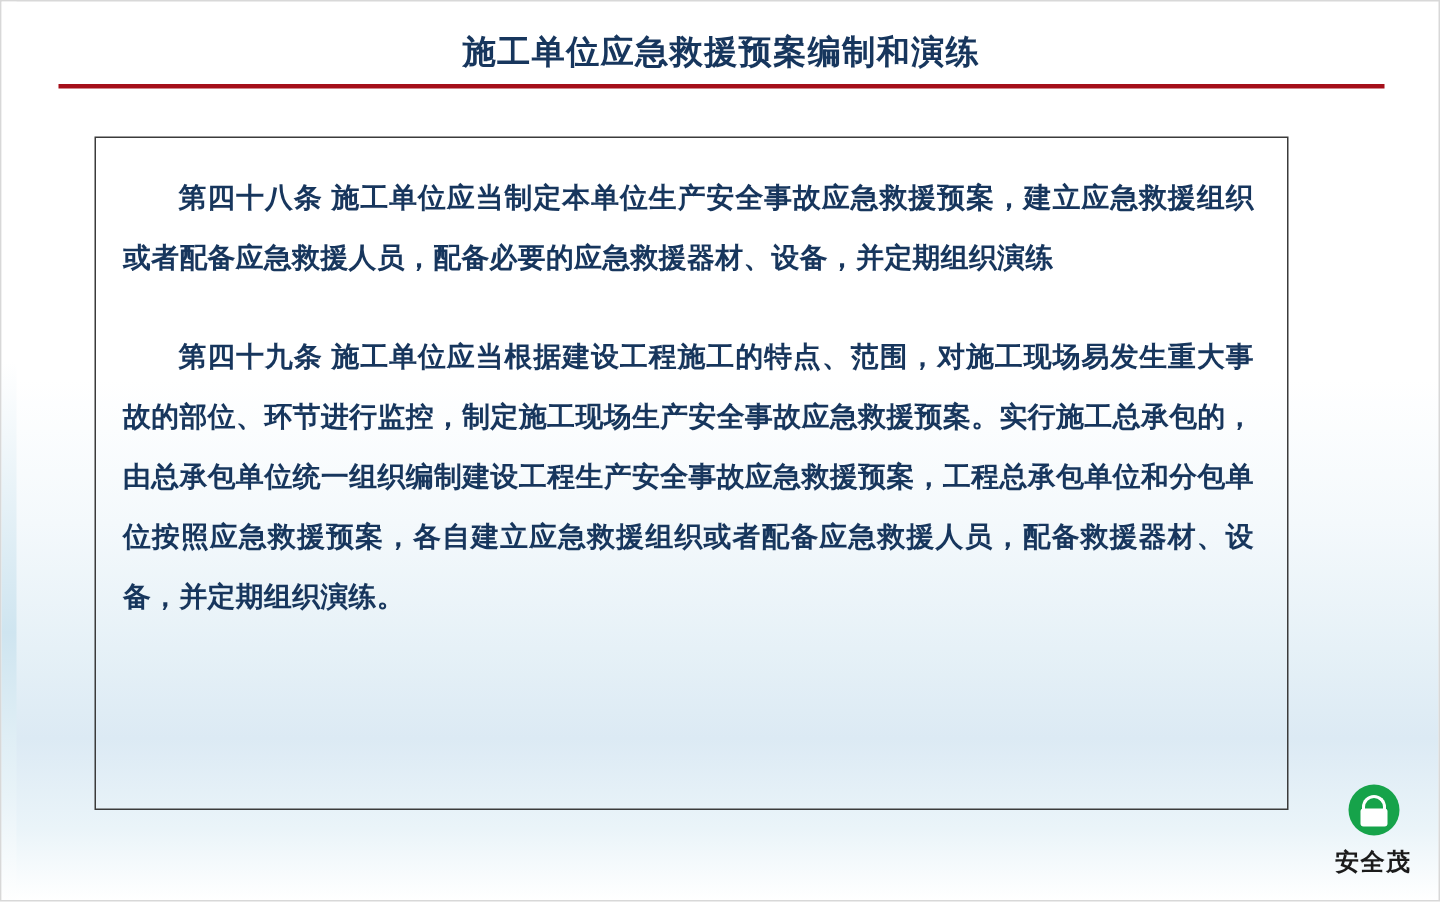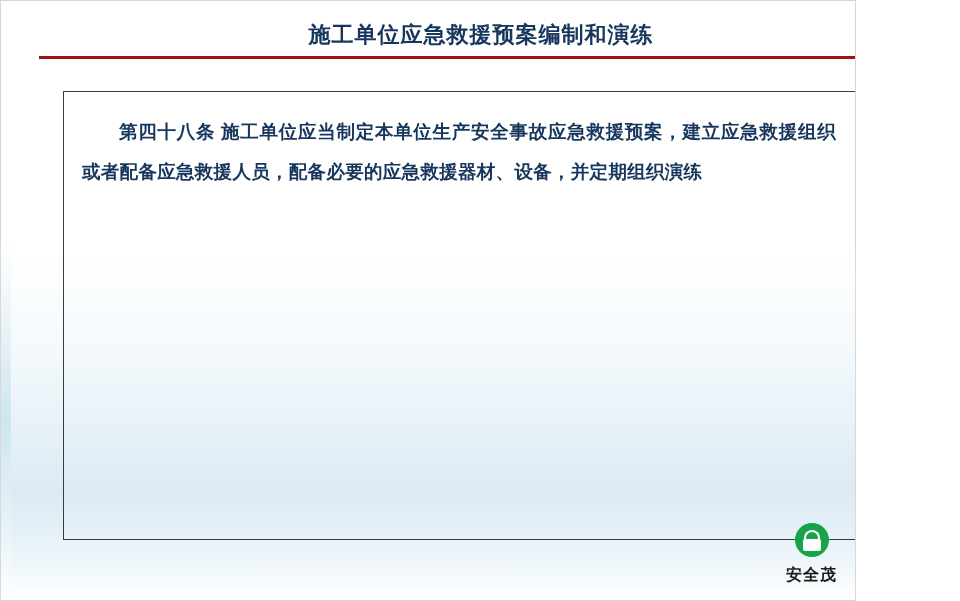--- a/index.html
+++ b/index.html
@@ -8,21 +8,21 @@
   }
   body {
     width: 960px;
     height: 601px;
     overflow: hidden;
     font-family: "Liberation Sans", sans-serif;
     background: #ffffff;
   }
   #slide {
     position: relative;
-    width: 856px;
+    width: 960px;
     height: 601px;
     box-sizing: border-box;
     background:
       linear-gradient(to bottom,
         #ffffff 0%,
         #ffffff 42%,
         #f4f9fc 58%,
         #e6f1f7 72%,
         #dceaf4 82%,
         #eaf4f9 92%,
@@ -144,20 +144,21 @@
   <div id="left-strip"></div>
 
   <div id="title-wrap">
     <span id="slide-title">施工单位应急救援预案编制和演练</span>
   </div>
 
   <div id="title-rule"></div>
 
   <div id="content-box">
     <p class="para">第四十八条 施工单位应当制定本单位生产安全事故应急救援预案，建立应急救援组织或者配备应急救援人员，配备必要的应急救援器材、设备，并定期组织演练</p>
+    <p class="para">第四十九条 施工单位应当根据建设工程施工的特点、范围，对施工现场易发生重大事故的部位、环节进行监控，制定施工现场生产安全事故应急救援预案。实行施工总承包的，由总承包单位统一组织编制建设工程生产安全事故应急救援预案，工程总承包单位和分包单位按照应急救援预案，各自建立应急救援组织或者配备应急救援人员，配备救援器材、设备，并定期组织演练。</p>
   </div>
 
   <div id="logo-wrap">
     <span id="logo-badge"></span>
     <span id="logo-text">安全茂</span>
   </div>
 
 </div>
 
 </body></html>

